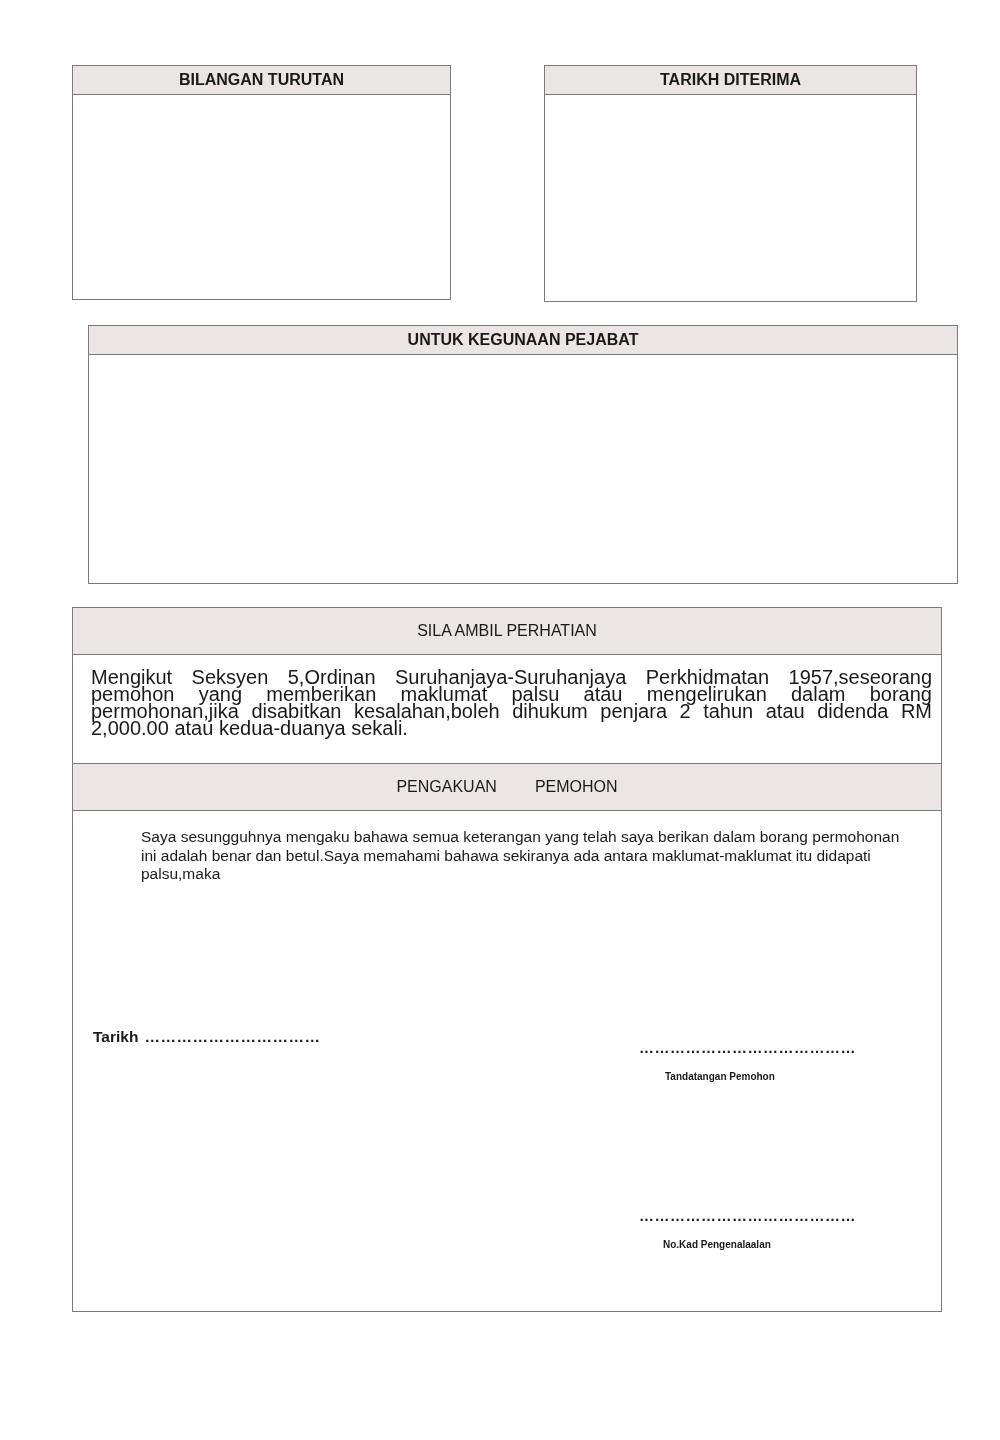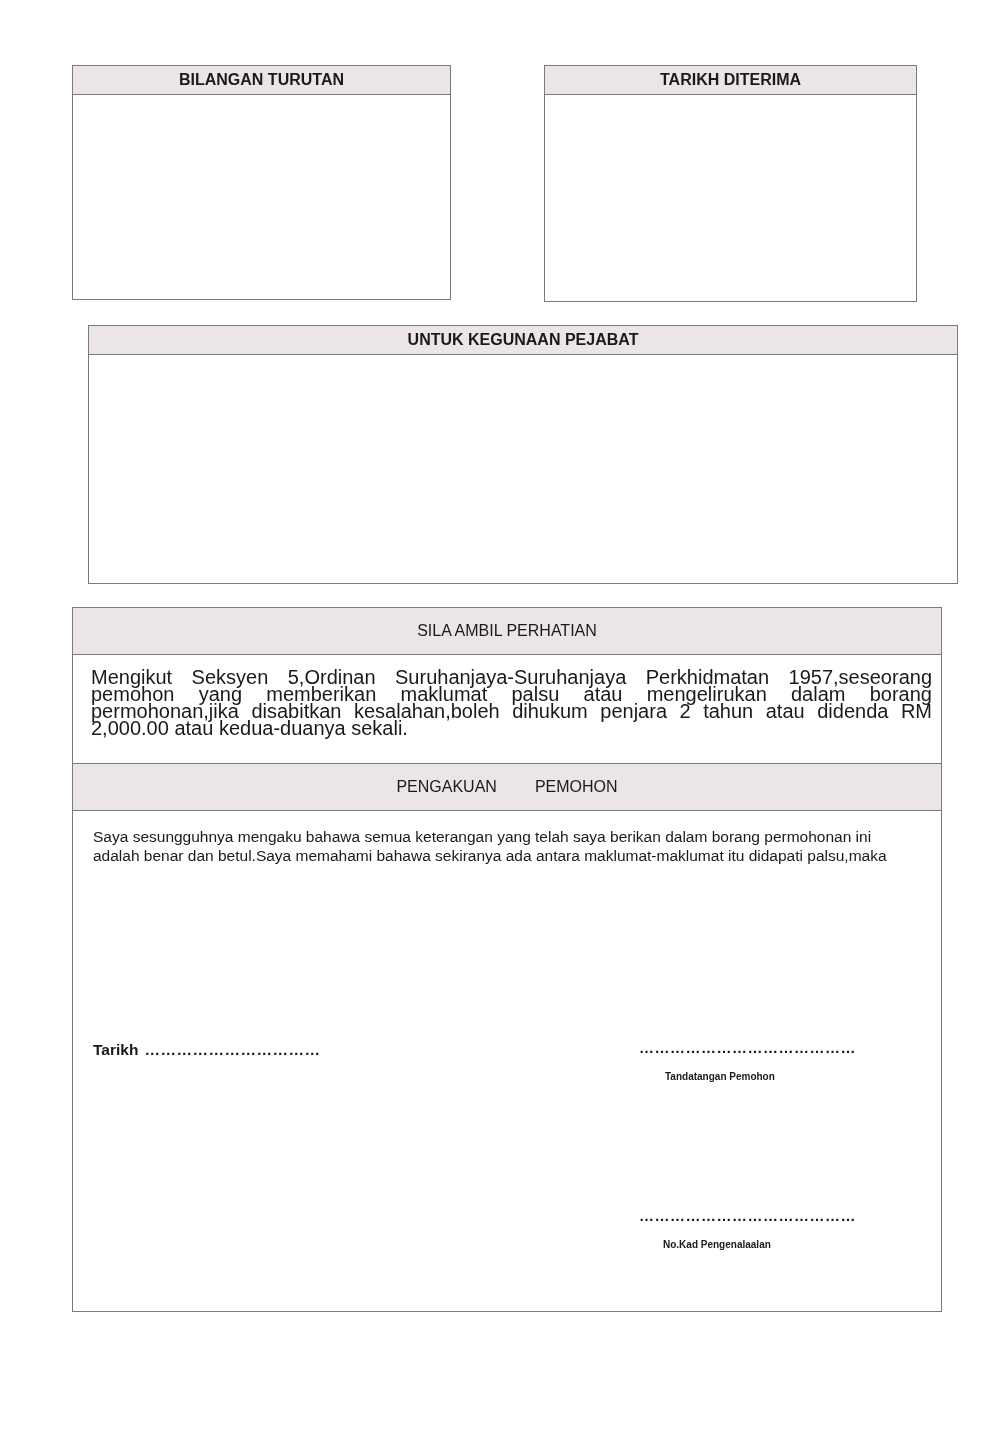--- a/index.html
+++ b/index.html
@@ -18,23 +18,23 @@
   .b2 { left: 544px; top: 65px; width: 373px; height: 237px; text-align: center; }
   .b3 { left: 88px; top: 325px; width: 870px; height: 259px; }
   .b4 { left: 72px; top: 607px; width: 870px; height: 164px; }
   .b5 { left: 72px; top: 763px; width: 870px; height: 549px; }
   .b4 .hdr, .b5 .hdr { height: 47px; }
   .notice {
     position: absolute; left: 18px; right: 9px; top: 61px;
     font-size: 20px; line-height: 17px; text-align: justify; text-align-last: left;
   }
   .decl { position: absolute; left: 20px; right: 30px; font-size: 15.5px; line-height: 18.5px; }
-  .decl.p1 { top: 64px; }
+  .decl.p1 { top: 64px; margin-left: 48px; }
   .decl.p2 { top: 136px; }
-  .tarikh { position: absolute; left: 20px; top: 264px; font-size: 15.5px; font-weight: bold; margin-top: 13px; }
+  .tarikh { position: absolute; left: 20px; top: 264px; font-size: 15.5px; font-weight: bold; }
   .tarikh .dots { font-weight: bold; margin-left: 6px; letter-spacing: 0.5px; }
   .sig-dots { position: absolute; left: 566px; font-size: 15px; font-weight: bold; letter-spacing: 0.5px; }
   .sig-label { position: absolute; font-size: 10px; font-weight: bold; }
   .d1 { top: 275px; }
   .l1 { top: 307px; left: 592px; }
   .d2 { top: 443px; }
   .l2 { top: 475px; left: 590px; }
 </style>
 </head>
 <body>

